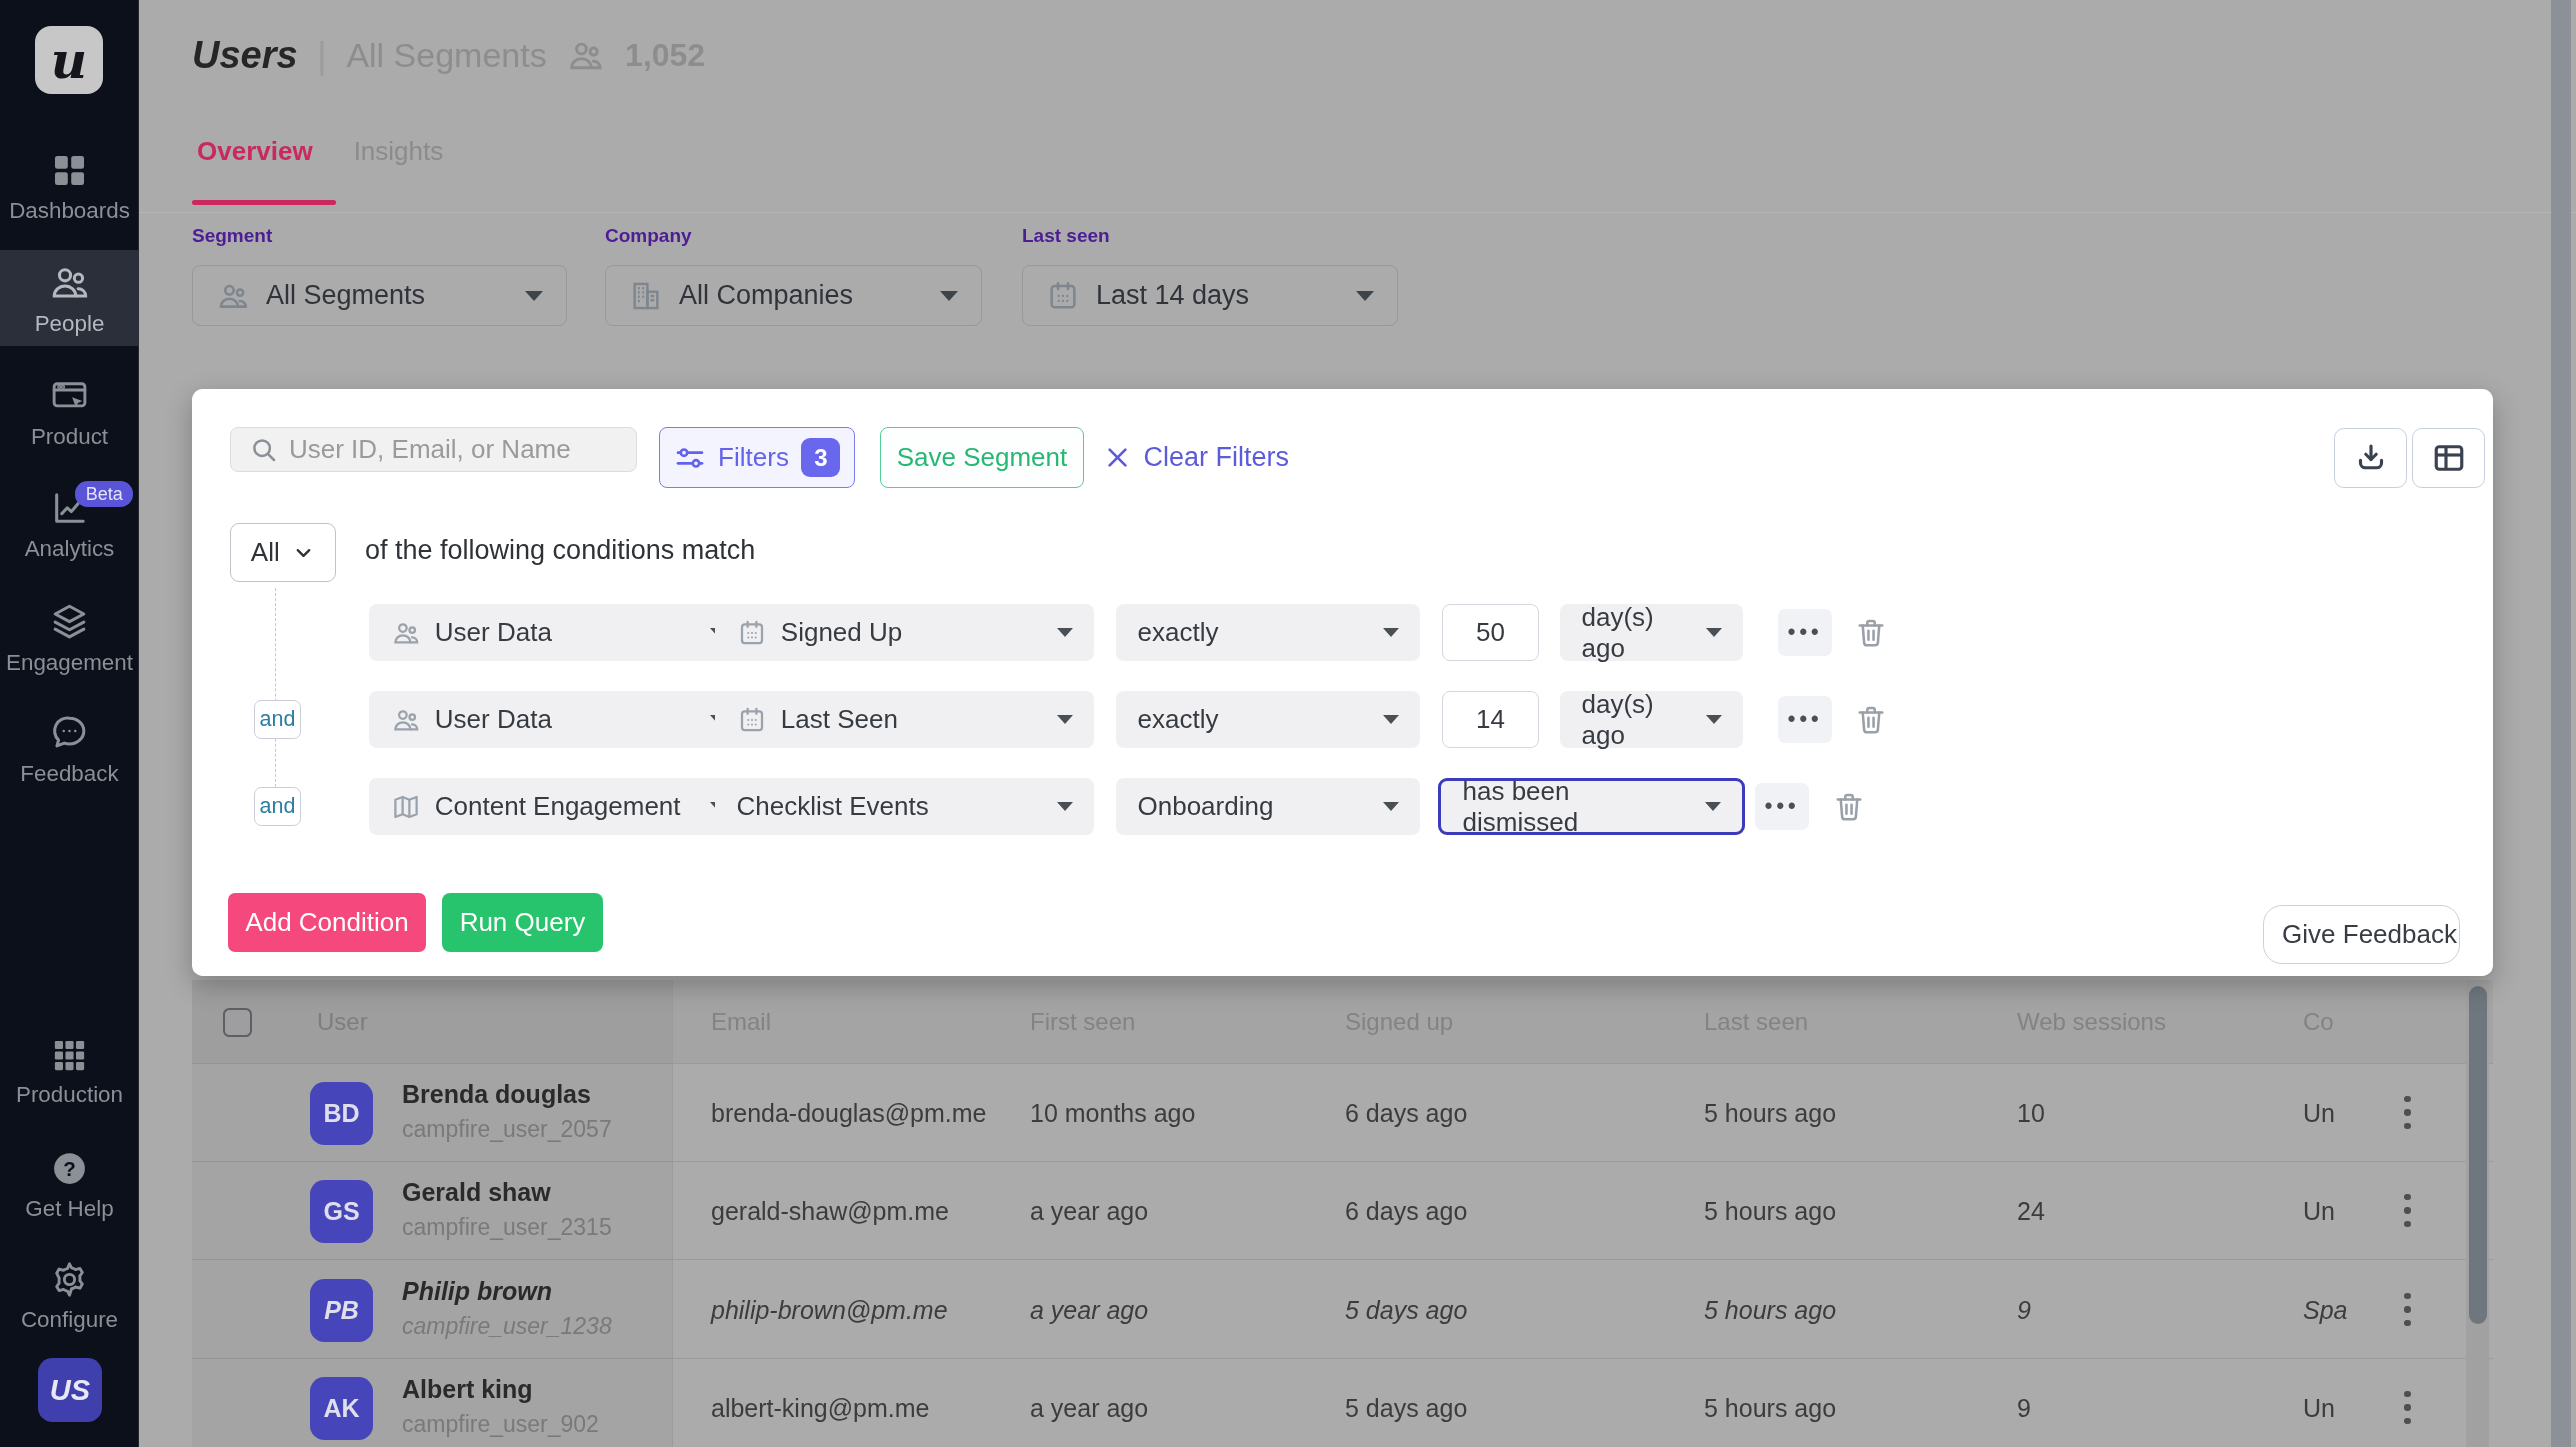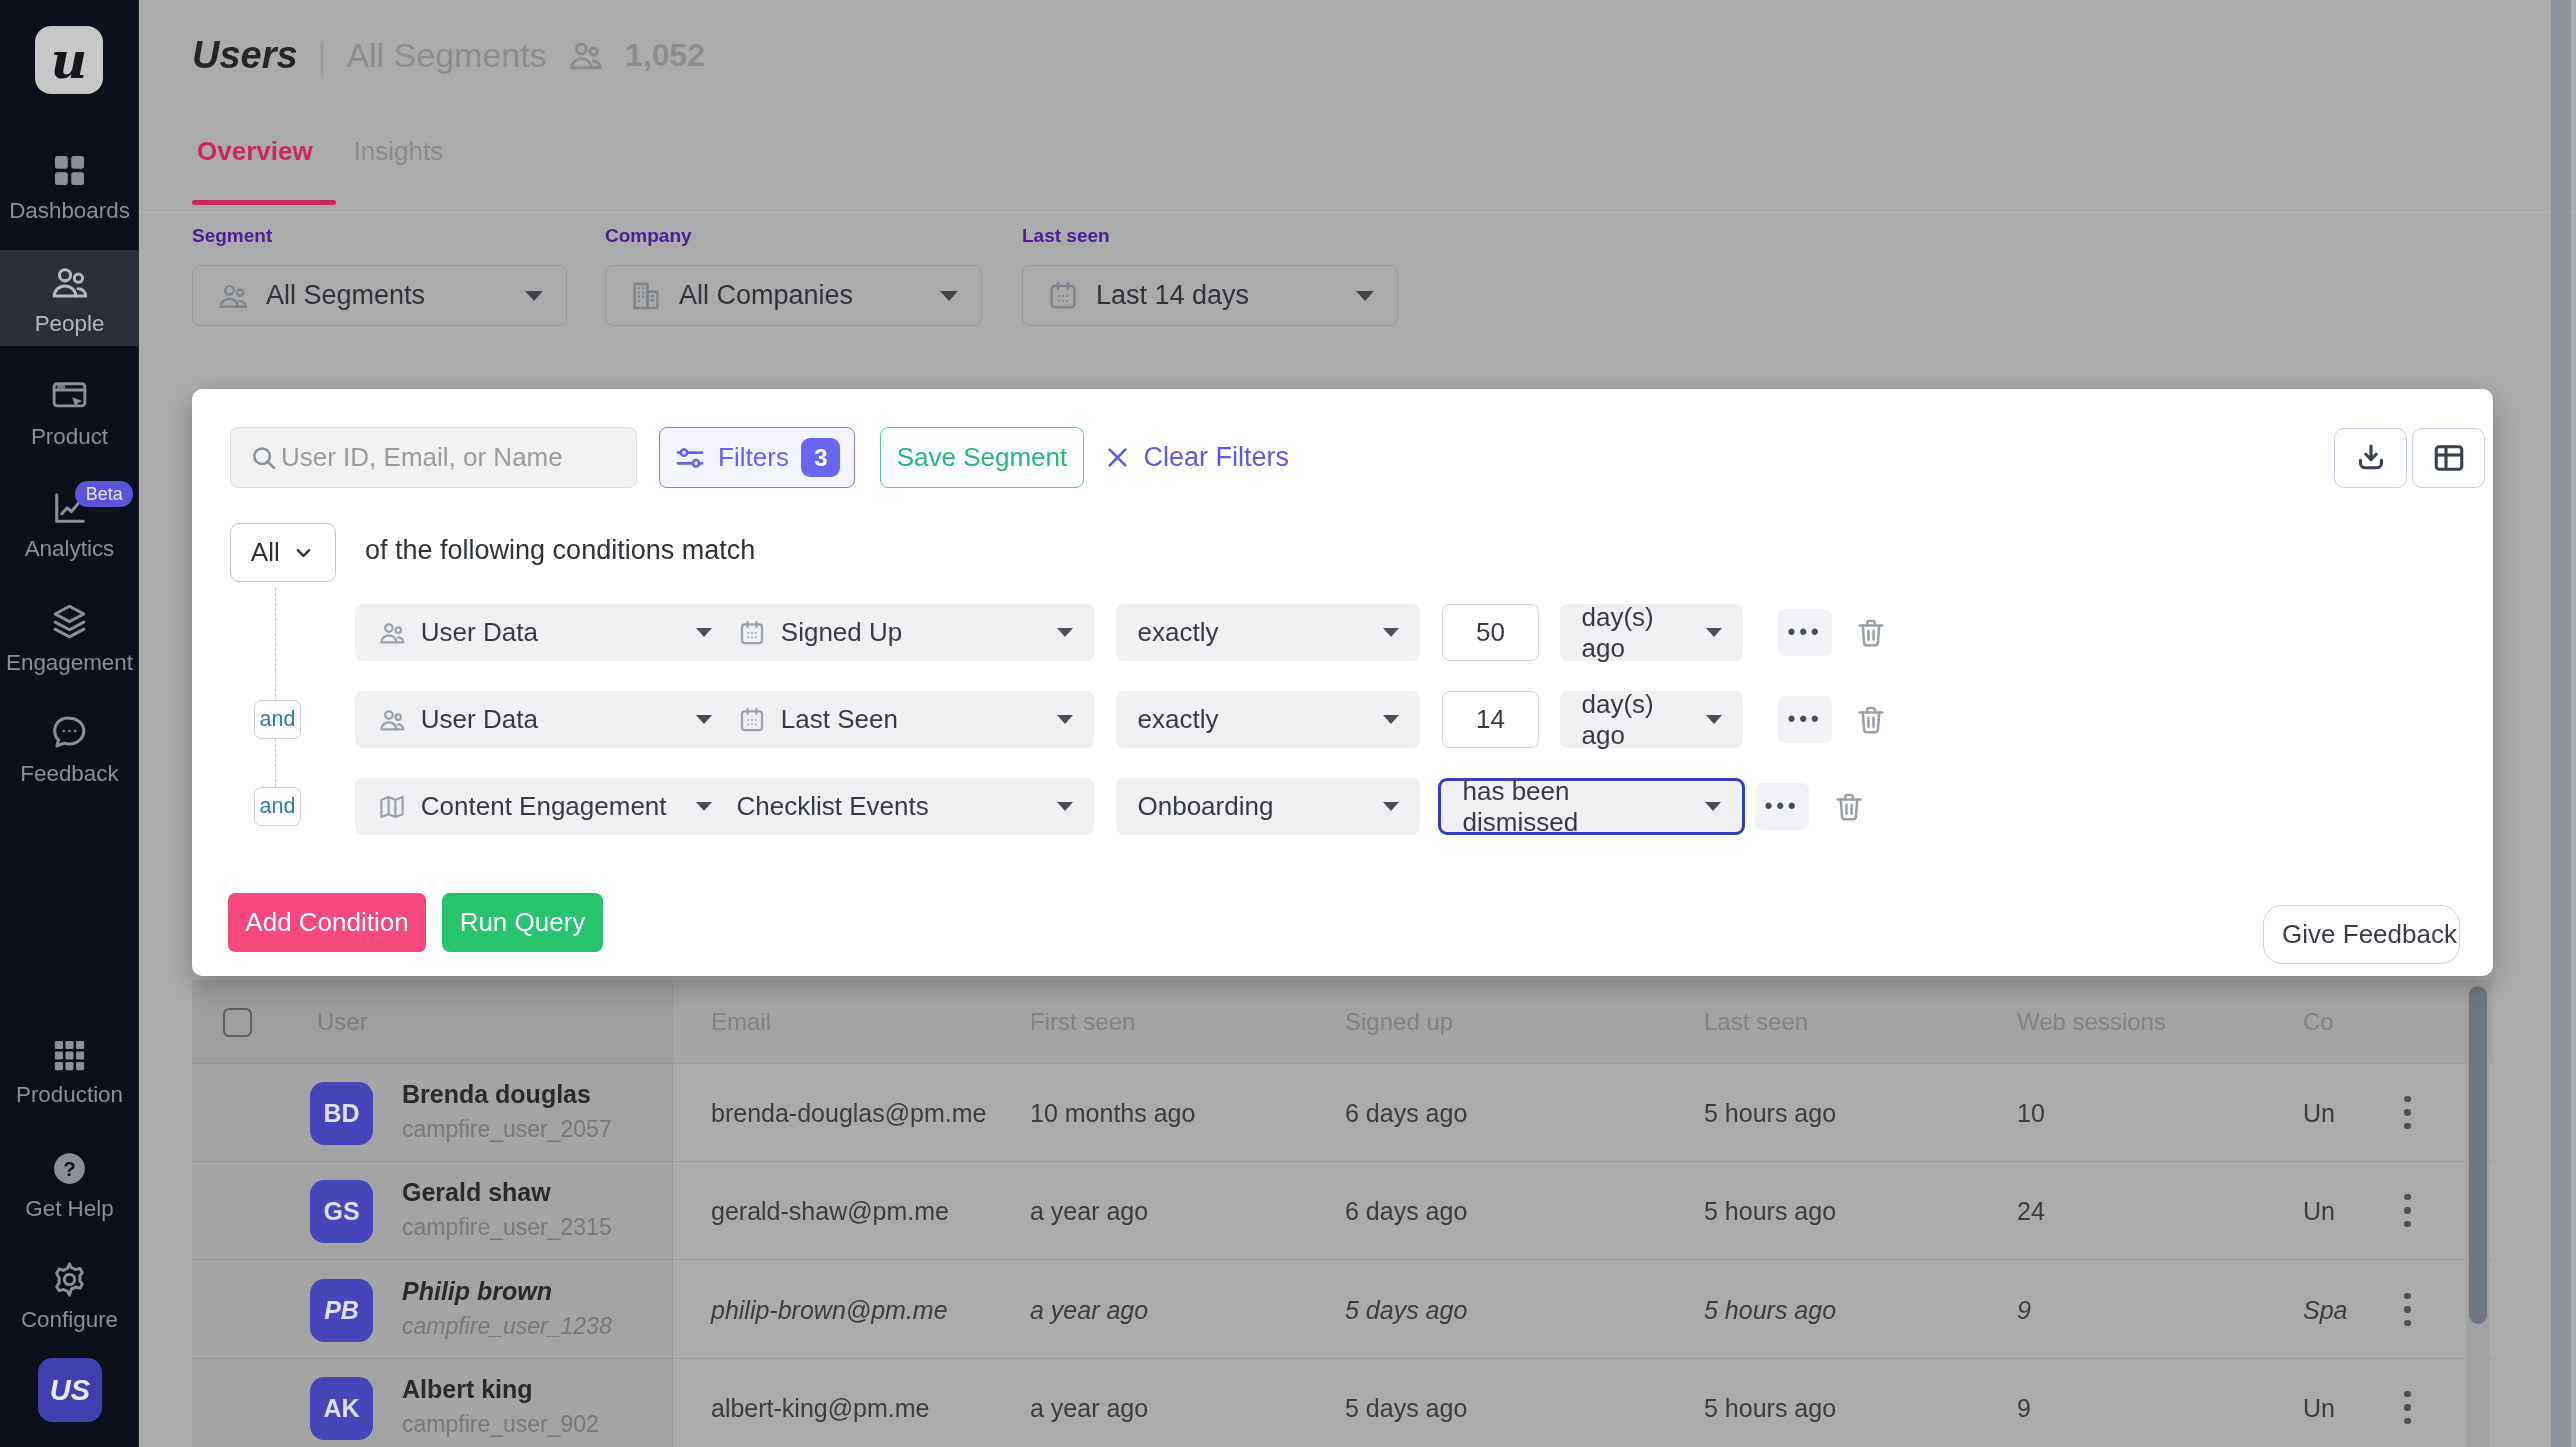--- a/index.html
+++ b/index.html
@@ -38,22 +38,22 @@
   .qf-label { position:absolute; top:225px; font-size:19px; font-weight:bold; color:#4c1d95; }
   .qf-box { position:absolute; top:265px; height:61px; border:1.8px solid #989898; border-radius:8px;
             display:flex; align-items:center; padding:0 23px; gap:16px; color:#30343a; font-size:27px; cursor:pointer; }
   .qf-box .grow { flex:1; }
   .qf-icon { color:#7f868f; }
   .caret { width:0; height:0; border-left:9px solid transparent; border-right:9px solid transparent; border-top:10.7px solid #3f444b; }
 
   
   .panel { position:absolute; left:192px; top:389px; width:2301px; height:587px; background:#ffffff; border-radius:10.7px;
            box-shadow:0 9px 27px rgba(0,0,0,0.25); z-index:3; }
-  .search-box { position:absolute; left:38px; top:38px; width:407px; height:61px; background:#f1f1f1; border:1.8px solid #dcdcdc;
-                border-radius:8px; display:flex; align-items:center; padding:16px 18px; gap:2px; }
+  .search-box { position:absolute; left:38px; top:38px; width:407px; height:45px; background:#f1f1f1; border:1.8px solid #dcdcdc;
+                border-radius:8px; display:flex; align-items:center; padding:16px 18px; gap:10px; }
   .search-box input { border:none; outline:none; background:transparent; font-size:26px; color:#3a3a3a; width:100%;
                       font-family:"Liberation Sans","DejaVu Sans",sans-serif; }
   .search-box input::placeholder { color:#9a9a9a; }
   .btn { display:flex; align-items:center; justify-content:center; border-radius:8px; cursor:pointer; font-size:26px; }
   .filters-btn { position:absolute; left:467px; top:38px; width:196px; height:61px; background:#f4f4fe; border:1.8px solid #7c7cf0; color:#6363ea; gap:12.5px; }
   .filters-badge { width:39px; height:39px; background:#6a67ef; border-radius:9px; color:#fff; font-weight:bold; font-size:24px;
                    display:flex; align-items:center; justify-content:center; }
   .save-btn { position:absolute; left:688px; top:38px; width:204px; height:61px; background:#fdfffe; border:1.8px solid #52cf92; color:#27b873; }
   .clear-btn { position:absolute; left:912px; top:38px; height:61px; display:flex; align-items:center; gap:12.5px; color:#5b5bdb; font-size:27px; cursor:pointer; }
   .icon-btn { position:absolute; top:39px; width:73px; height:60px; border:1.8px solid #c6cede; border-radius:9.8px; background:#fff;
@@ -67,21 +67,21 @@
 
   .cond-row { position:absolute; left:0; width:2301px; height:57px; }
   .row-0 { top:215px; } .row-1 { top:302px; } .row-2 { top:389px; }
   .and-chip { position:absolute; left:62px; top:9px; width:47px; height:39px; background:#fff; border:0.9px solid #c9ced6; border-radius:7.2px;
               display:flex; align-items:center; justify-content:center; font-size:21.5px; color:#2a7da3; z-index:2; }
   .field { position:absolute; top:0; height:57px; background:#f0f0f2; border-radius:8px; display:flex; align-items:center;
            padding:0 21.5px; gap:14.3px; font-size:26px; color:#363b42; cursor:pointer; }
   .field .grow { flex:1; }
   .field .fcaret { width:0; height:0; border-left:8px solid transparent; border-right:8px solid transparent; border-top:9.8px solid #4a4f55; }
   .ficon { color:#9aa2ab; }
-  .f-type { left:163px; width:378px; }
+  .f-type { left:177px; width:378px; }
   .f-event { left:523px; width:379px; }
   .f-op { left:924px; width:304px; }
   .f-unit { left:1368px; width:183px; }
   .num-input { position:absolute; left:1250px; top:0; width:97px; height:57px; background:#fff; border:1.8px solid #d6d6de; border-radius:8px;
                text-align:center; font-size:26px; color:#363b42; outline:none; font-family:"Liberation Sans","DejaVu Sans",sans-serif; }
   .f-state { left:1246px; width:307px; border:3.6px solid #3b3cba; border-radius:9px; }
   .dots-btn { position:absolute; top:5.4px; width:54px; height:47px; background:#f1f2f6; border-radius:7.2px; color:#4a4f55;
               display:flex; align-items:center; justify-content:center; font-size:23px; letter-spacing:3.6px; cursor:pointer; }
   .d-1 { left:1586px; } .trash-1 { left:1661px; }
   .d-3 { left:1563px; } .trash-3 { left:1639px; }

